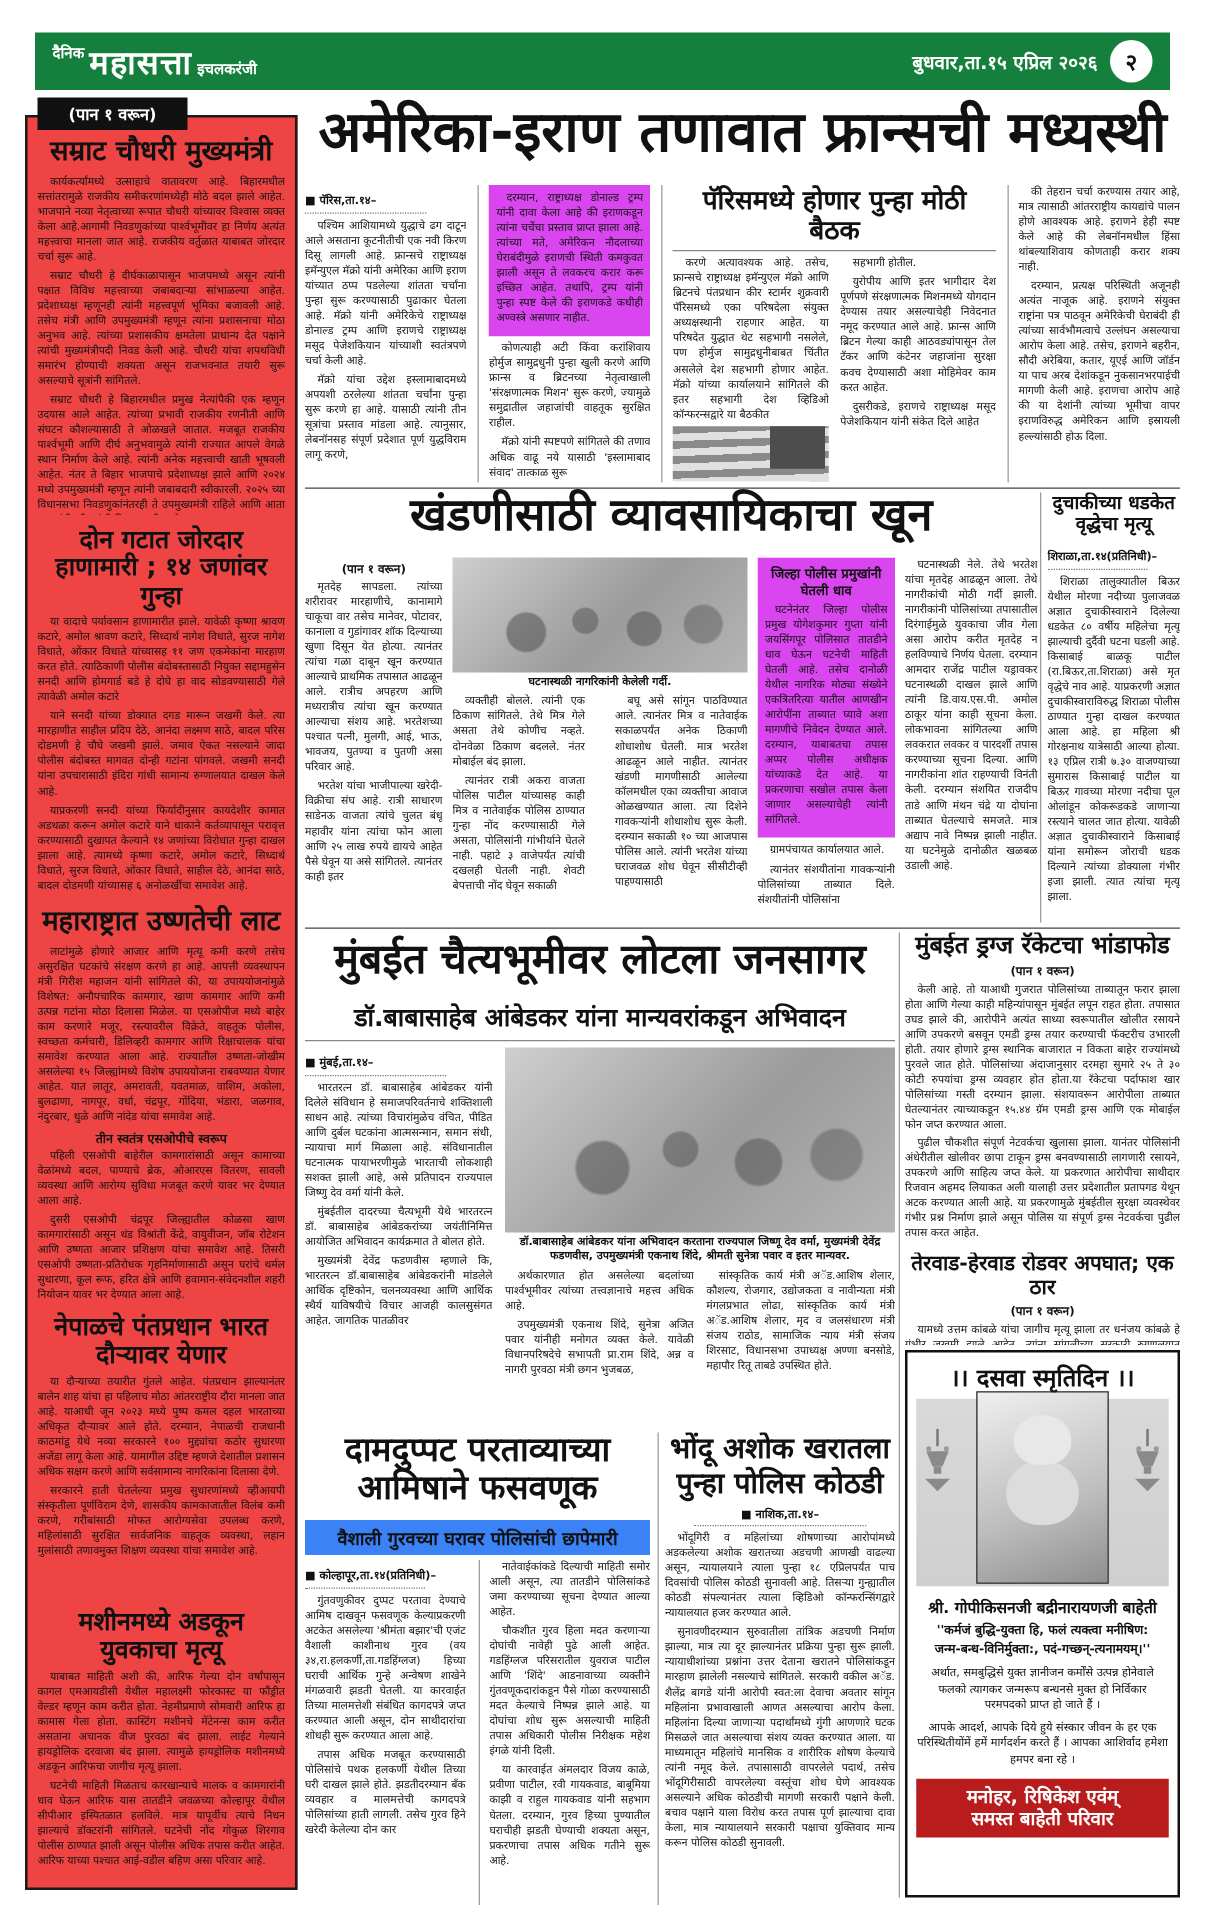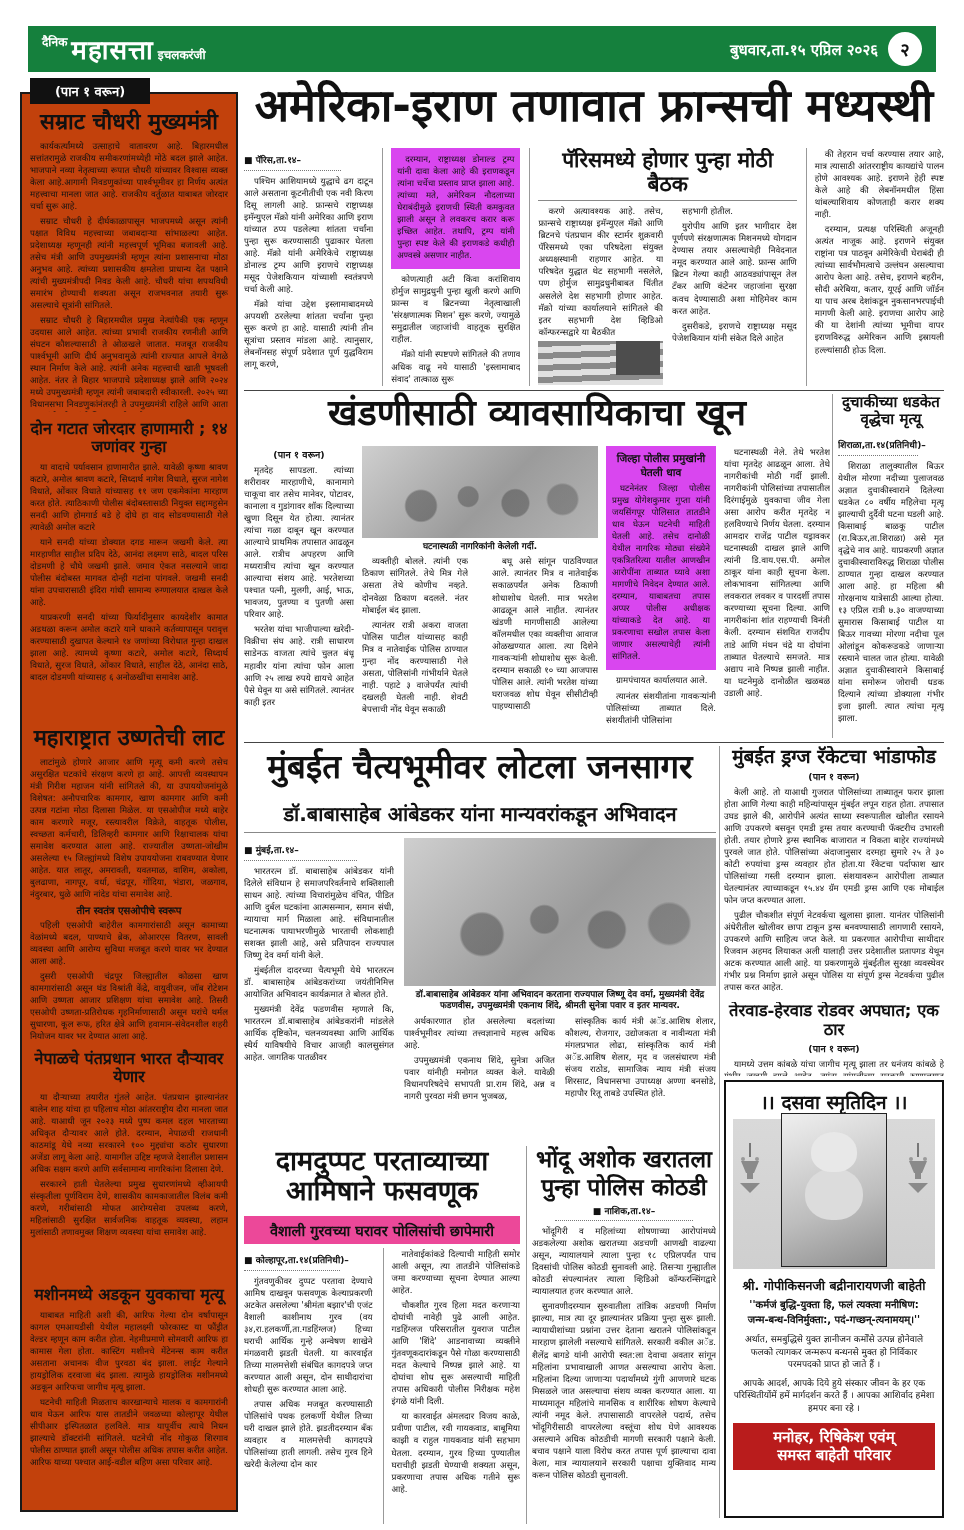--- a/index.html
+++ b/index.html
@@ -12,26 +12,26 @@
   .mast-left{display:flex;align-items:flex-start;gap:4px;}
   .daily{font-size:12px;font-weight:bold;margin-top:2px;}
   .paper{font-size:26px;font-weight:bold;letter-spacing:1px;}
   .city{font-size:12px;font-weight:bold;align-self:flex-end;margin-bottom:4px;}
   .mast-right{display:flex;align-items:center;gap:10px;}
   .mast-date{font-size:15px;font-weight:bold;}
   .page-badge{width:34px;height:34px;border-radius:50%;background:#fff;color:#111;
               display:flex;align-items:center;justify-content:center;font-size:18px;font-weight:bold;}
   
   .left-rail{left:20px;top:92px;width:218px;height:1420px;border:2px solid #1a1a1a;
-             padding:14px 8px 8px 8px;box-sizing:border-box;background:#c2410c;}
+             padding:14px 8px 8px 8px;box-sizing:border-box;background:#ef4444;}
   .cont-tag{left:30px;top:78px;width:120px;height:26px;background:#111;color:#fff;
             display:flex;align-items:center;justify-content:center;font-size:13px;font-weight:bold;z-index:5;}
   .rail-article{overflow:hidden;margin-bottom:6px;}
   .rail-head{font-size:22px;line-height:1.12;font-weight:bold;text-align:center;margin:2px 0 5px 0;}
-  .rail-head.sm{font-size:16px;}
+  .rail-head.sm{font-size:20px;}
   p.body{font-size:8.6px;line-height:1.4;text-align:justify;margin:0 0 3px 0;text-indent:10px;}
   .mini-subhead{font-size:10px;font-weight:bold;text-align:center;margin:2px 0;}
   
   .dateline{font-size:9px;font-weight:bold;}
   .dateline::after{content:"";display:block;border-bottom:1px dotted #777;width:75%;margin:3px 0 4px 0;}
   .shaded{background:#d946ef;padding:5px 6px;margin-bottom:4px;}
   .photo{background:linear-gradient(135deg,#cfcfcf 0%,#9b9b9b 55%,#b5b5b5 100%);position:relative;overflow:hidden;}
   .photo::before{content:"";position:absolute;inset:0;
      background:radial-gradient(circle at 25% 65%, rgba(60,60,60,.45) 0 8%, transparent 9%),
                 radial-gradient(circle at 45% 55%, rgba(60,60,60,.4) 0 7%, transparent 8%),
@@ -90,21 +90,21 @@
   .lamp{position:absolute;top:24px;width:26px;height:52px;}
   .lamp.left{left:4px;} .lamp.right{right:4px;}
   .obit-name{font-size:12.5px;font-weight:bold;margin:8px 0 4px 0;}
   .obit-shloka{font-size:10px;font-weight:bold;line-height:1.45;}
   .obit-meaning{font-size:9px;line-height:1.4;margin-top:6px;}
   .obit-msg{font-size:9px;line-height:1.4;margin-top:6px;}
   .obit-sign{background:#b91c1c;color:#fff;font-size:15px;font-weight:bold;line-height:1.25;
              padding:5px 2px;margin-top:8px;}
   
   .fraud-head{left:244px;top:1146px;width:276px;font-size:27px;font-weight:bold;text-align:center;line-height:1.1;}
-  .fraud-sub{left:244px;top:1216px;width:276px;background:#ec4899;font-size:14.5px;font-weight:bold;
+  .fraud-sub{left:244px;top:1216px;width:276px;background:#3b82f6;font-size:14.5px;font-weight:bold;
              text-align:center;padding:4px 2px;box-sizing:border-box;}
   .fraud-cols{left:244px;top:1248px;width:276px;height:276px;display:flex;gap:10px;}
   .fraud-cols .col{flex:1;}
   .bhondu{left:532px;top:1146px;width:184px;height:378px;overflow:hidden;}
   .bhondu-head{font-size:23px;font-weight:bold;text-align:center;line-height:1.2;margin-bottom:3px;}
   .bhondu .dateline{display:block;text-align:center;}
   .bhondu .dateline::after{margin:3px auto 4px auto;}
 </style>
 </head>
 <body>

